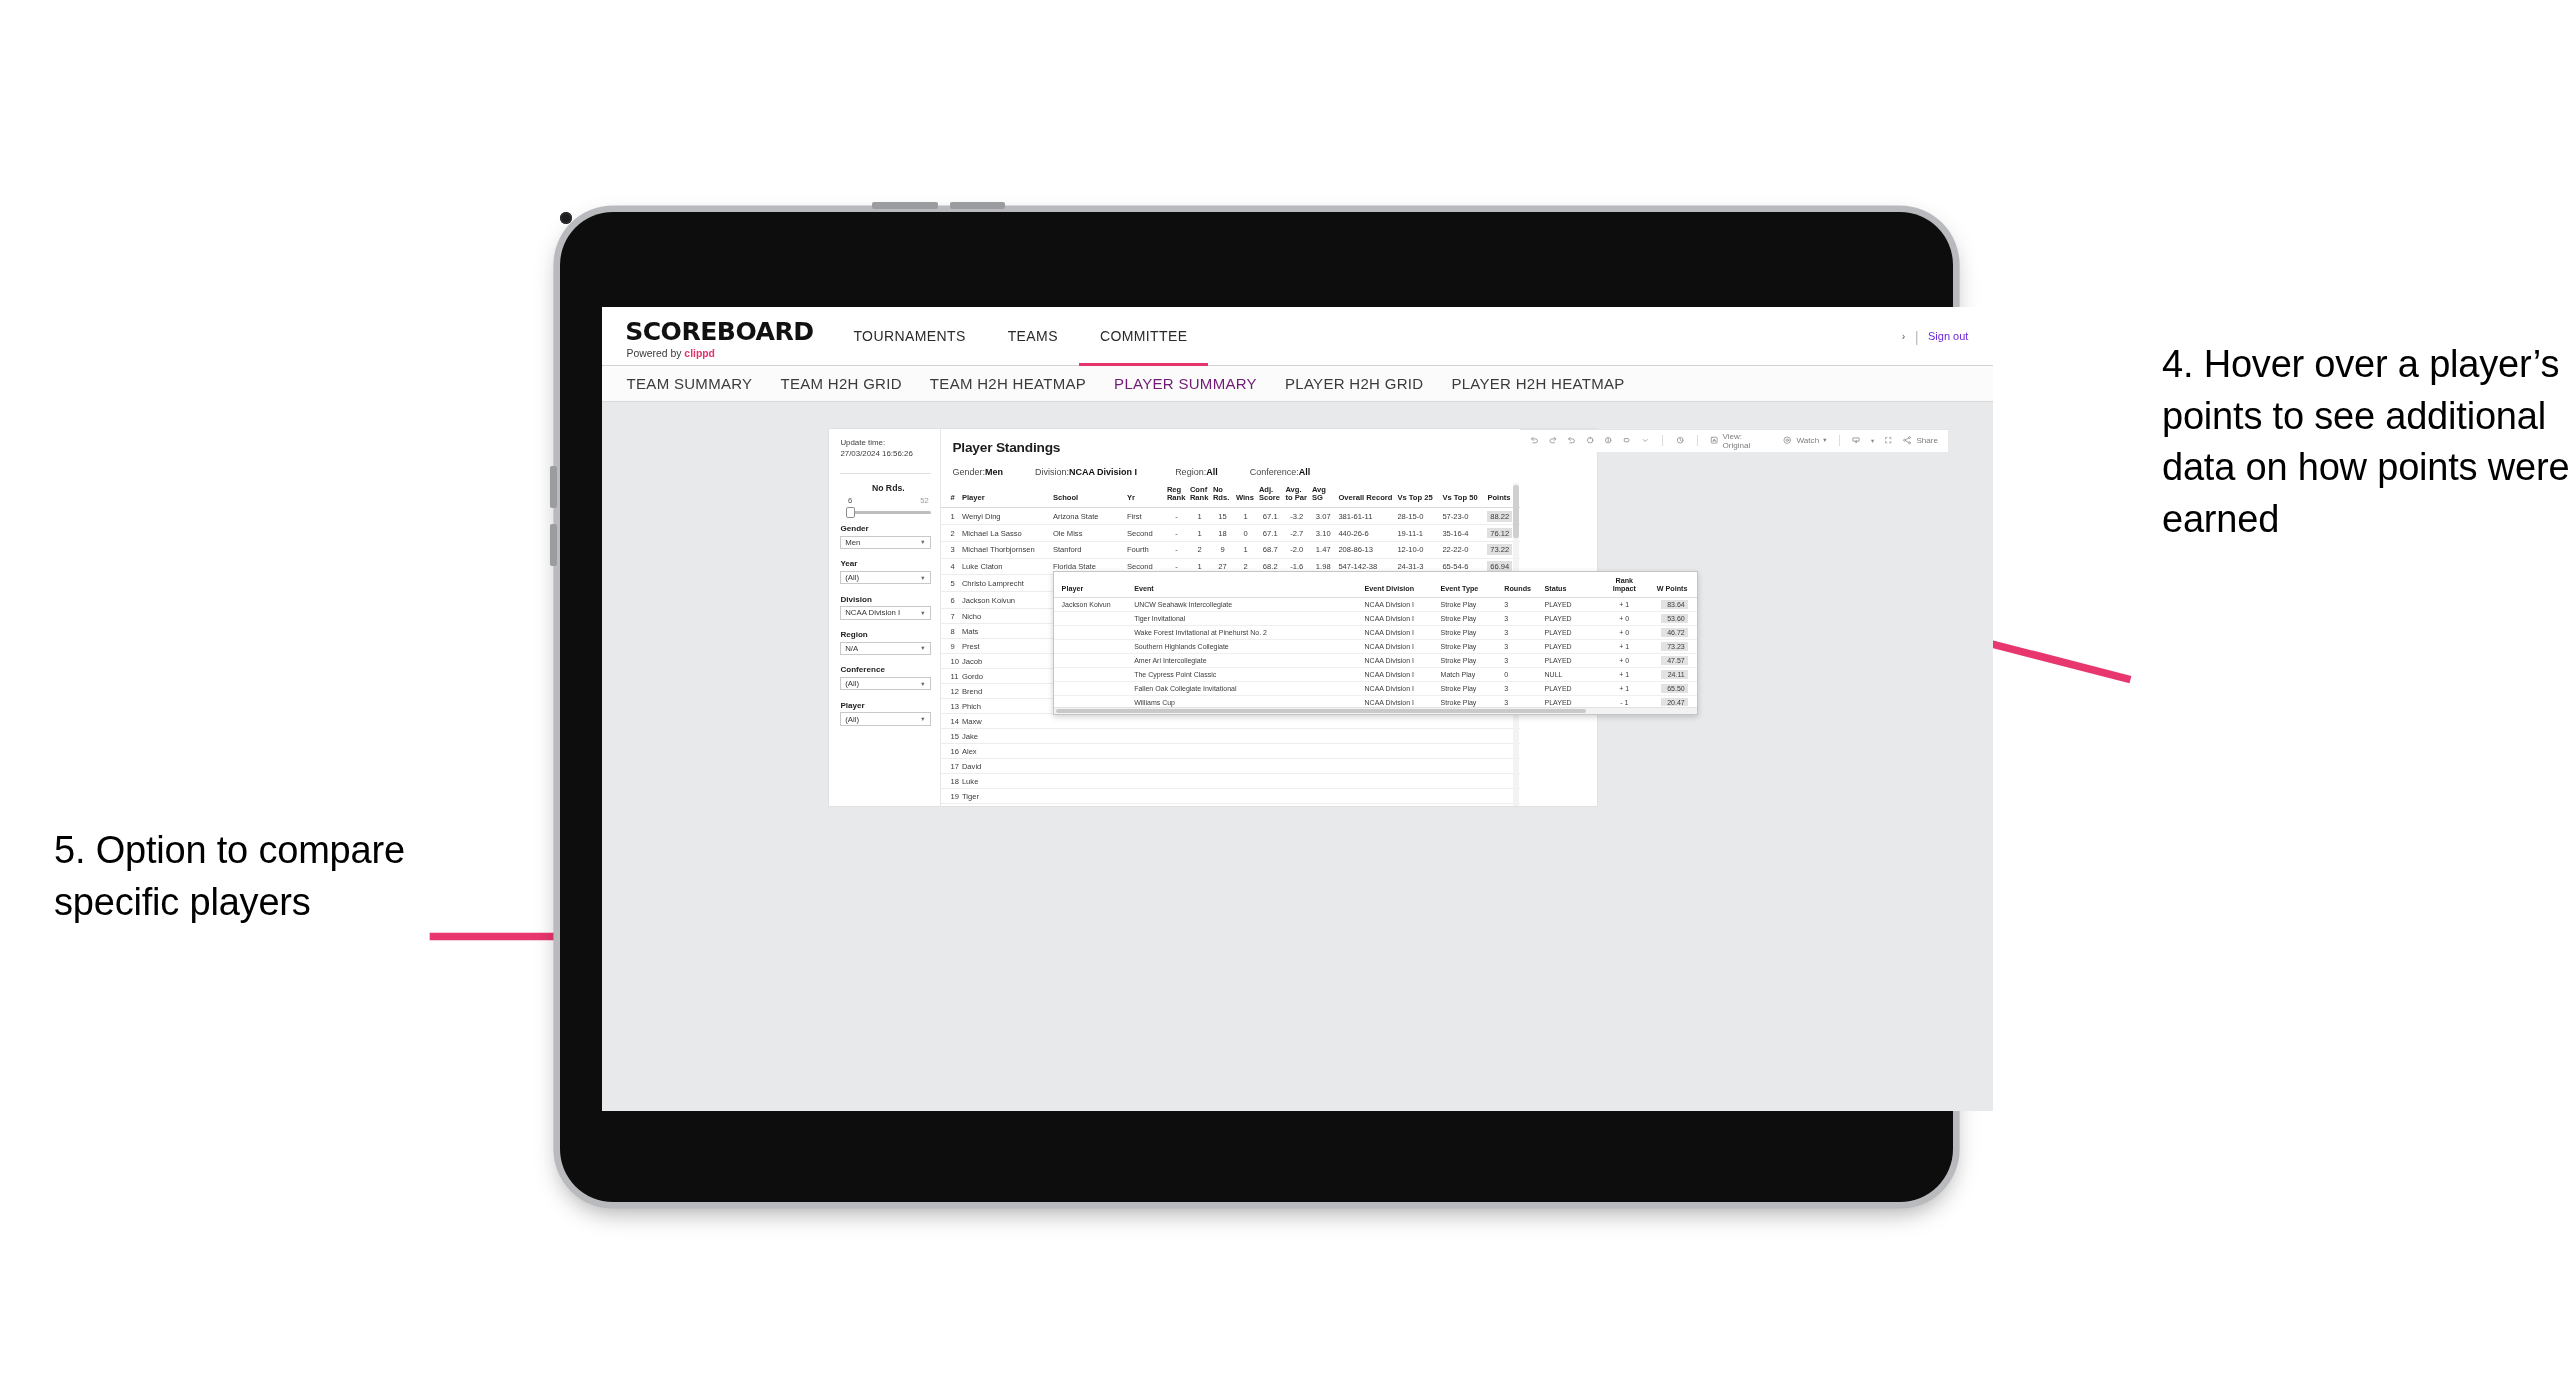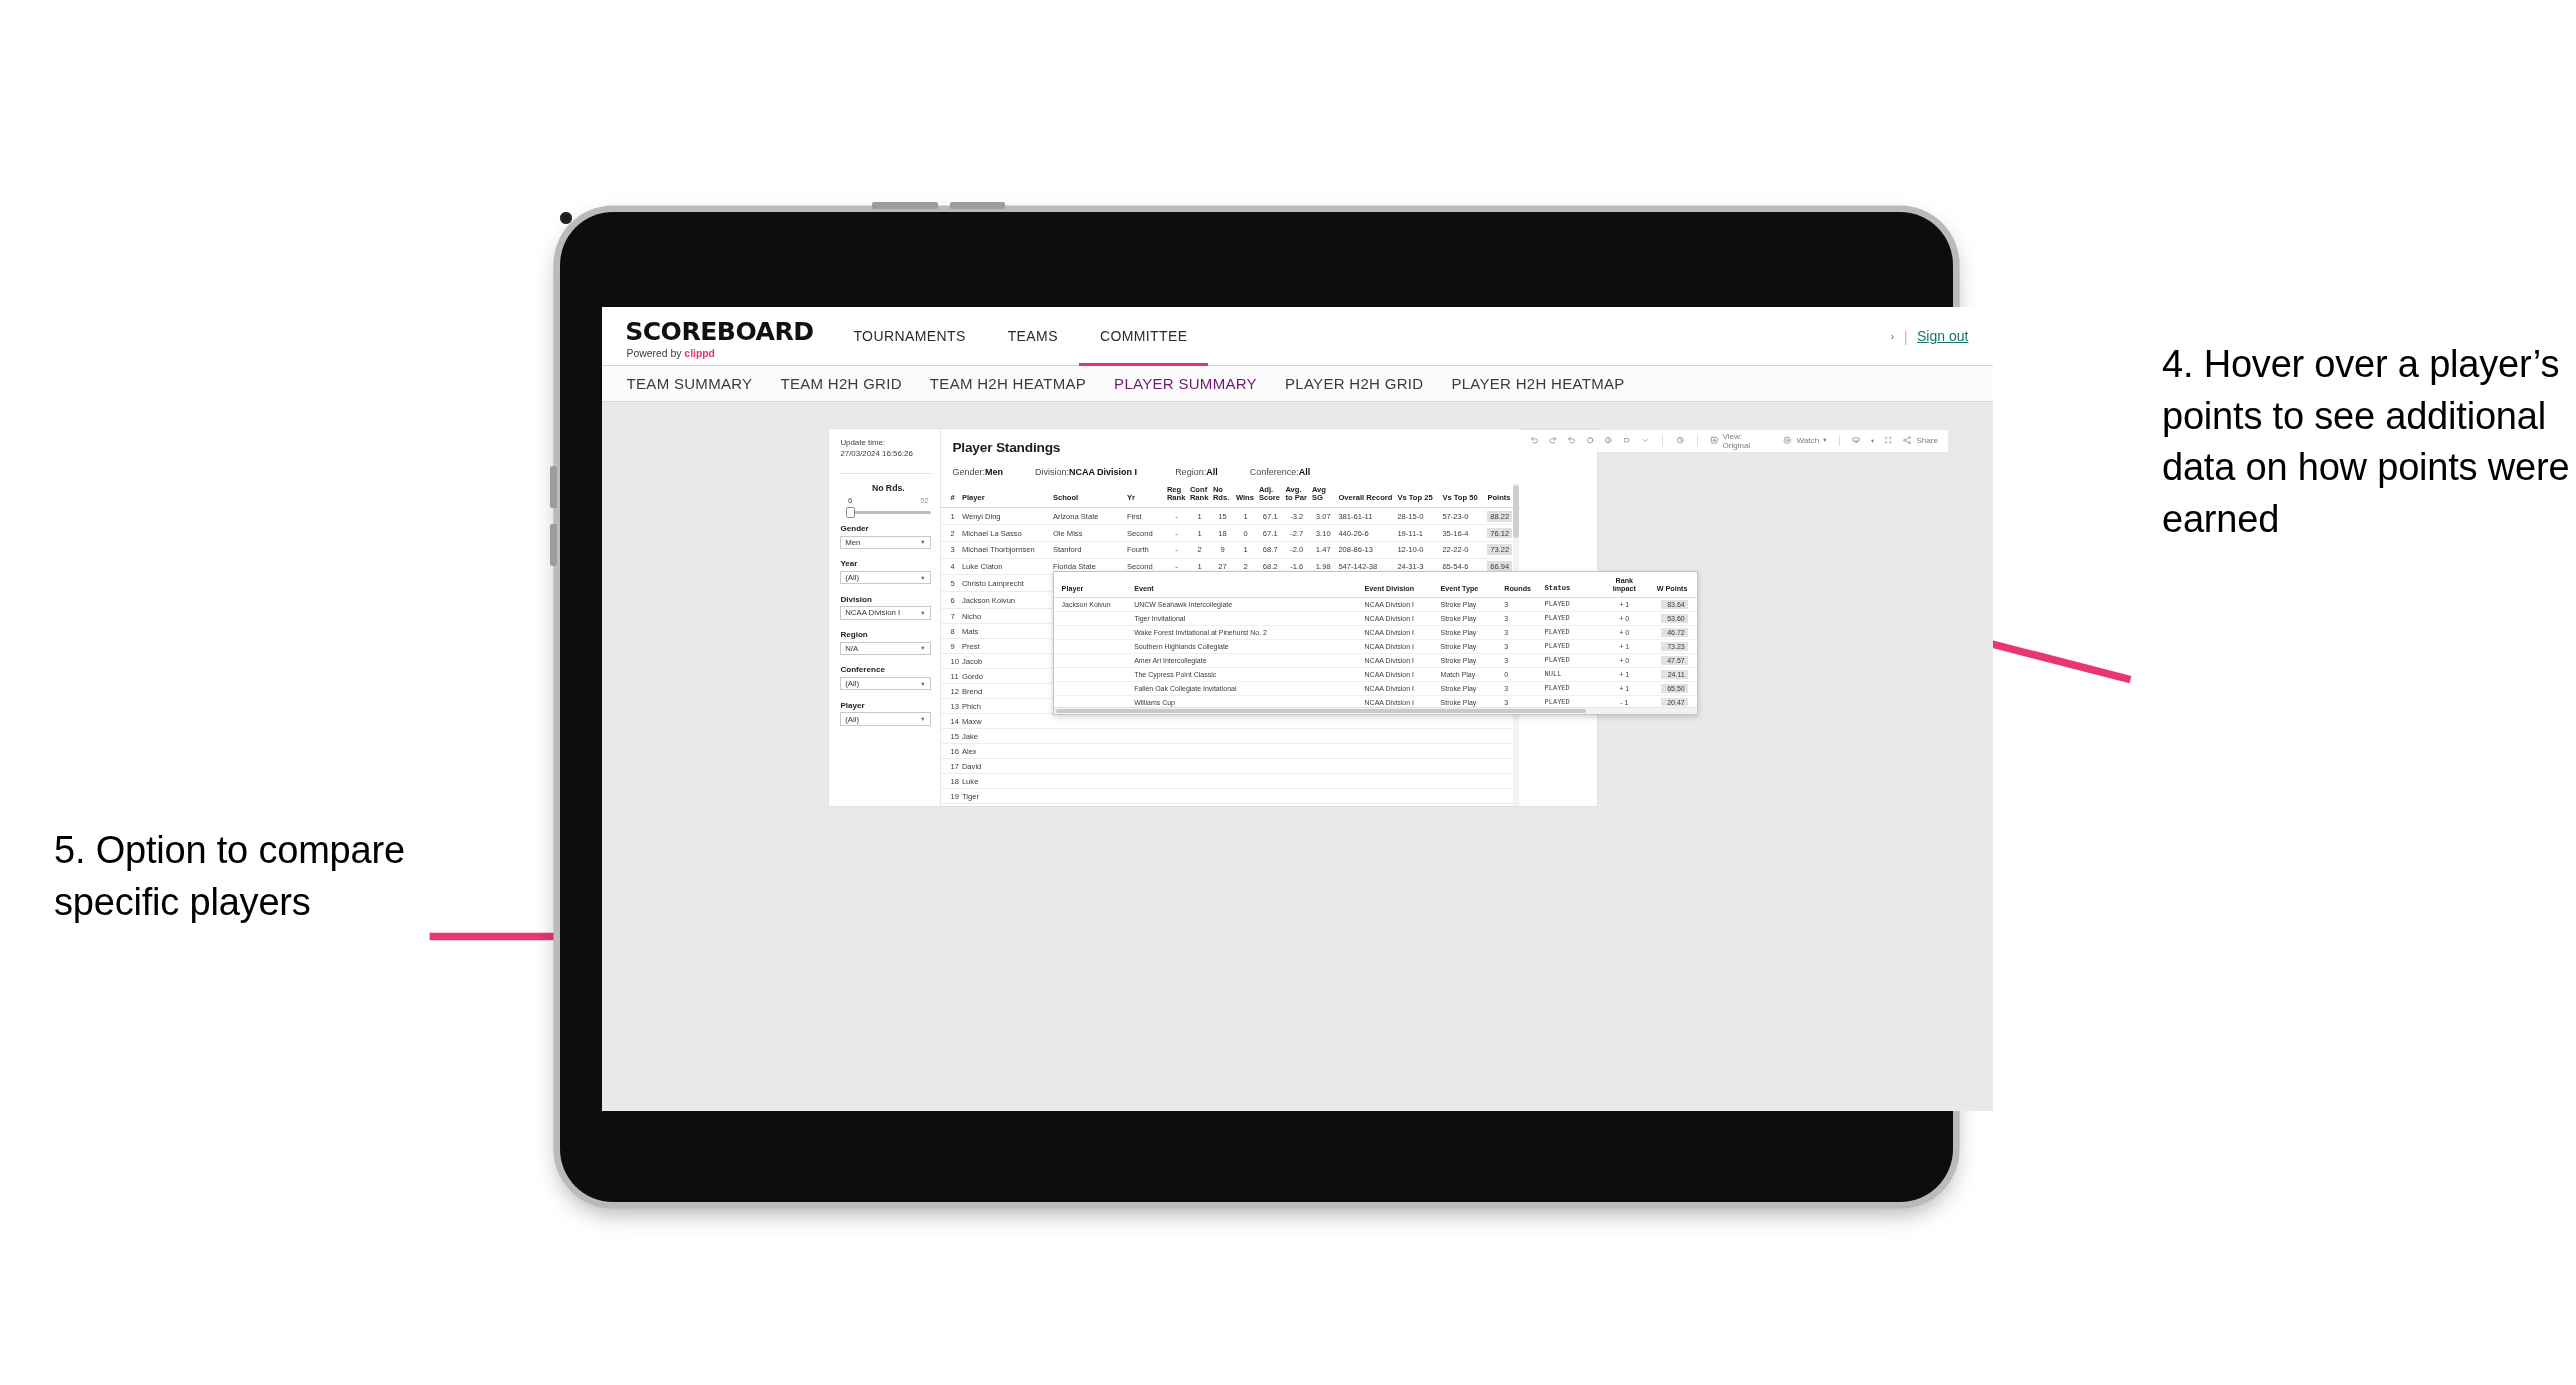--- a/index.html
+++ b/index.html
@@ -73,21 +73,21 @@
     display:flex; align-items:center; padding: 0 21px;
     font-size: 14px; color:#2b2b2b; text-decoration:none; letter-spacing:0.4px;
     position:relative;
   }
   .topnav a.active::after{
     content:""; position:absolute; left:0; right:0; bottom:-0.9px; height:2.8px; background:#e5336b;
   }
   #header-right { margin-left:auto; display:flex; align-items:center; padding-right:24.6px; gap:9.5px;}
   #header-right .caret { font-size:10.4px; color:#555; }
   #header-right .sep { color:#bbb; font-size:15px; }
-  #header-right .signout { font-size:14px; color:#0f766e;text-decoration:underline; }
+  #header-right .signout { font-size:11px; color:#6d28d9; }
 
   
   #subtabs {
     height: 36px; background:#fbfbfb; display:flex; align-items:center;
     border-bottom:0.9px solid #d9d9d9; padding-left: 24.6px; gap: 28px;
   }
   #subtabs .st { font-size: 15px; color:#3b3b3b; letter-spacing:0.3px; }
   #subtabs .st.active { color:#701a75; }
 
   
@@ -174,21 +174,21 @@
   }
   #tooltip td {
     font-size:7px; color:#3b3b3b; padding: 2.1px 1.9px;
     border-bottom:0.9px solid #efefef; white-space:nowrap; overflow:hidden;
   }
   .t-player { width: 70px; padding-left:7.6px !important; }
   .t-event  { width: 206px; }
   .t-div    { width: 68px; }
   .t-type   { width: 57px; }
   .t-rnds   { width: 36px; }
-  .t-stat   { width: 53px; font-family: Liberation Mono, monospace; }
+  .t-stat   { width: 53px; }
   .t-rank   { width: 40px; text-align:center;}
   .t-wp     { width: 45px; text-align:right; padding-right:9.5px !important;}
   #tooltip th.t-rank { text-align:center; }
   #tooltip th.t-wp { text-align:right; }
   .wp-pill { background:#e2e2e2; padding:0.9px 2.8px; display:inline-block; min-width:26.5px; text-align:right;}
   #tt-hscroll { position:absolute; left:0; right:0; bottom:0; height:6.6px; background:#f2f2f2; border-top:0.9px solid #e2e2e2;}
   #tt-hscroll .thumb { position:absolute; left:1.9px; top:0.9px; width:530px; height:4.7px; background:#c9c9c9; border-radius:2.8px;}
 
   
   #viz-toolbar {

